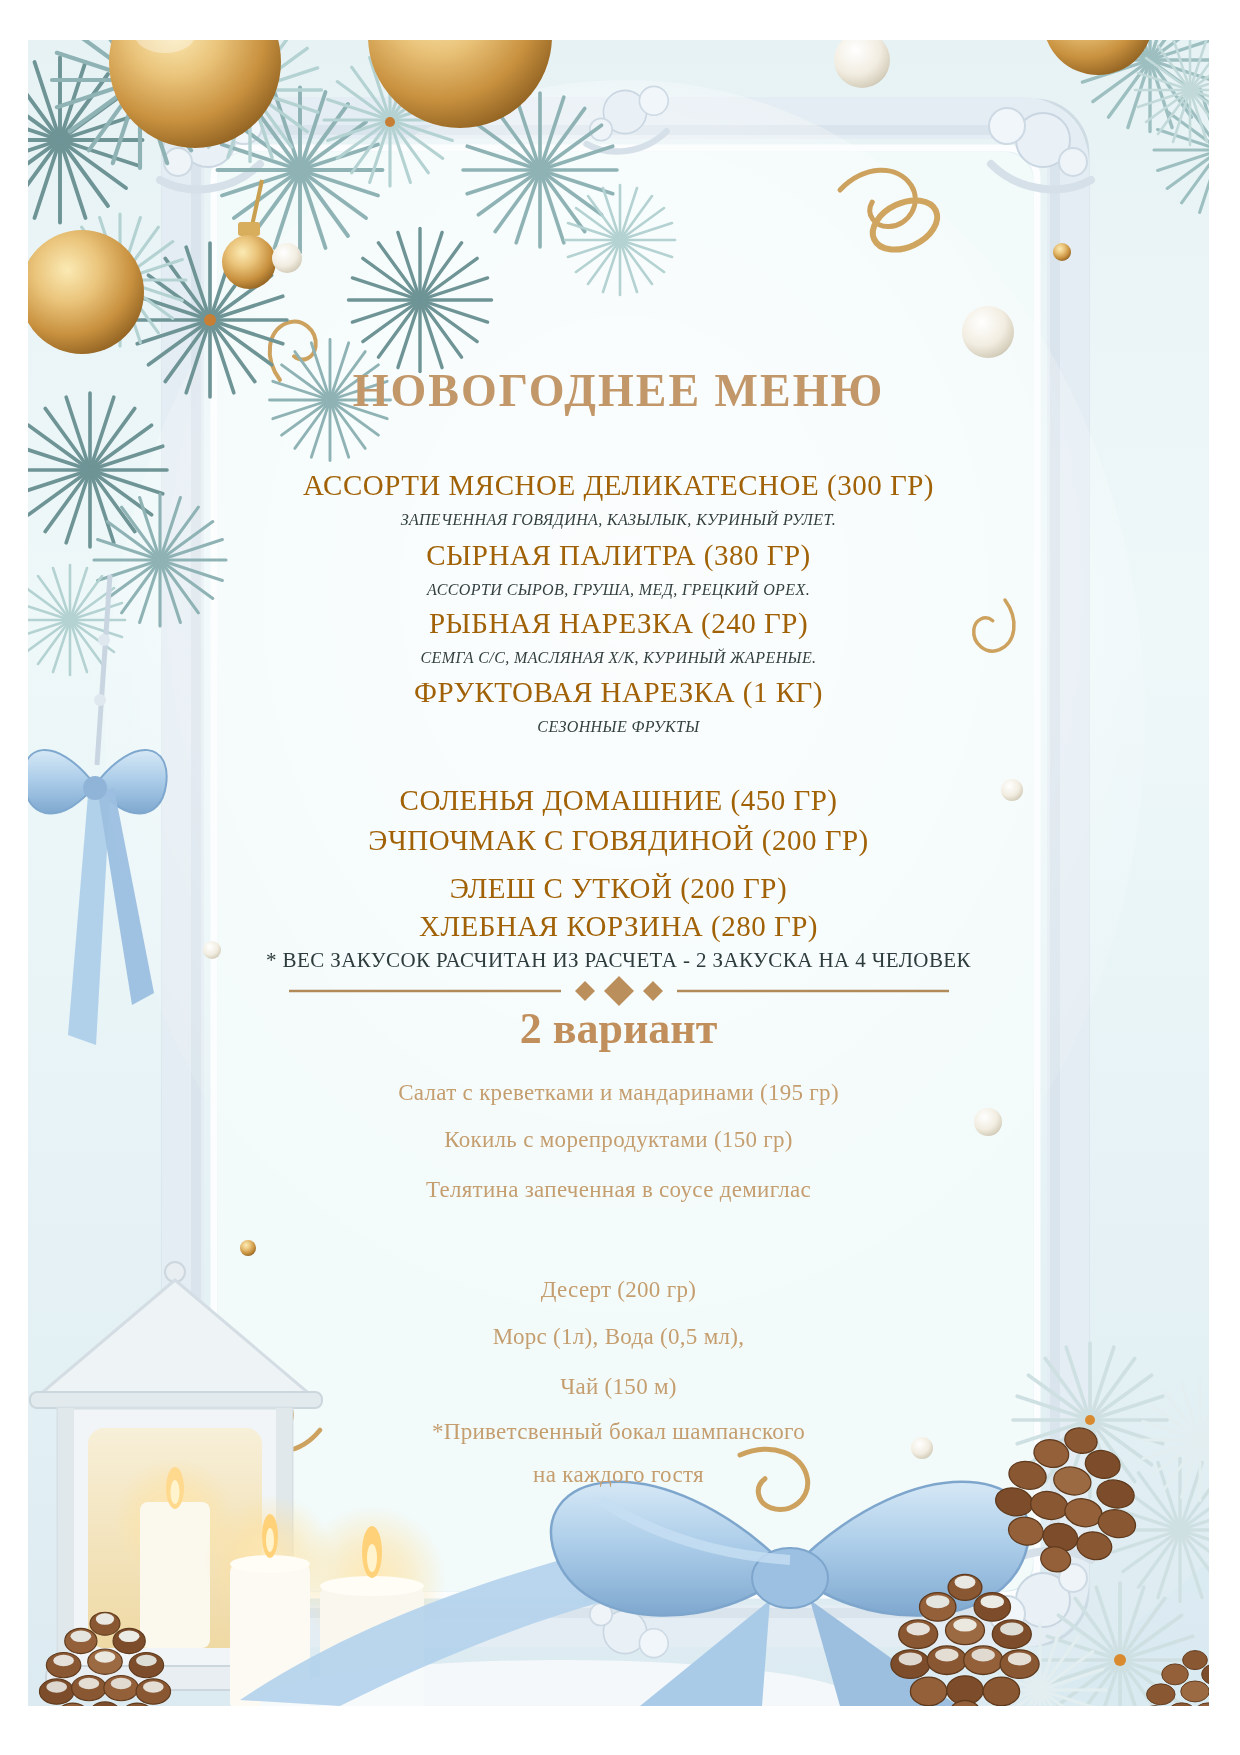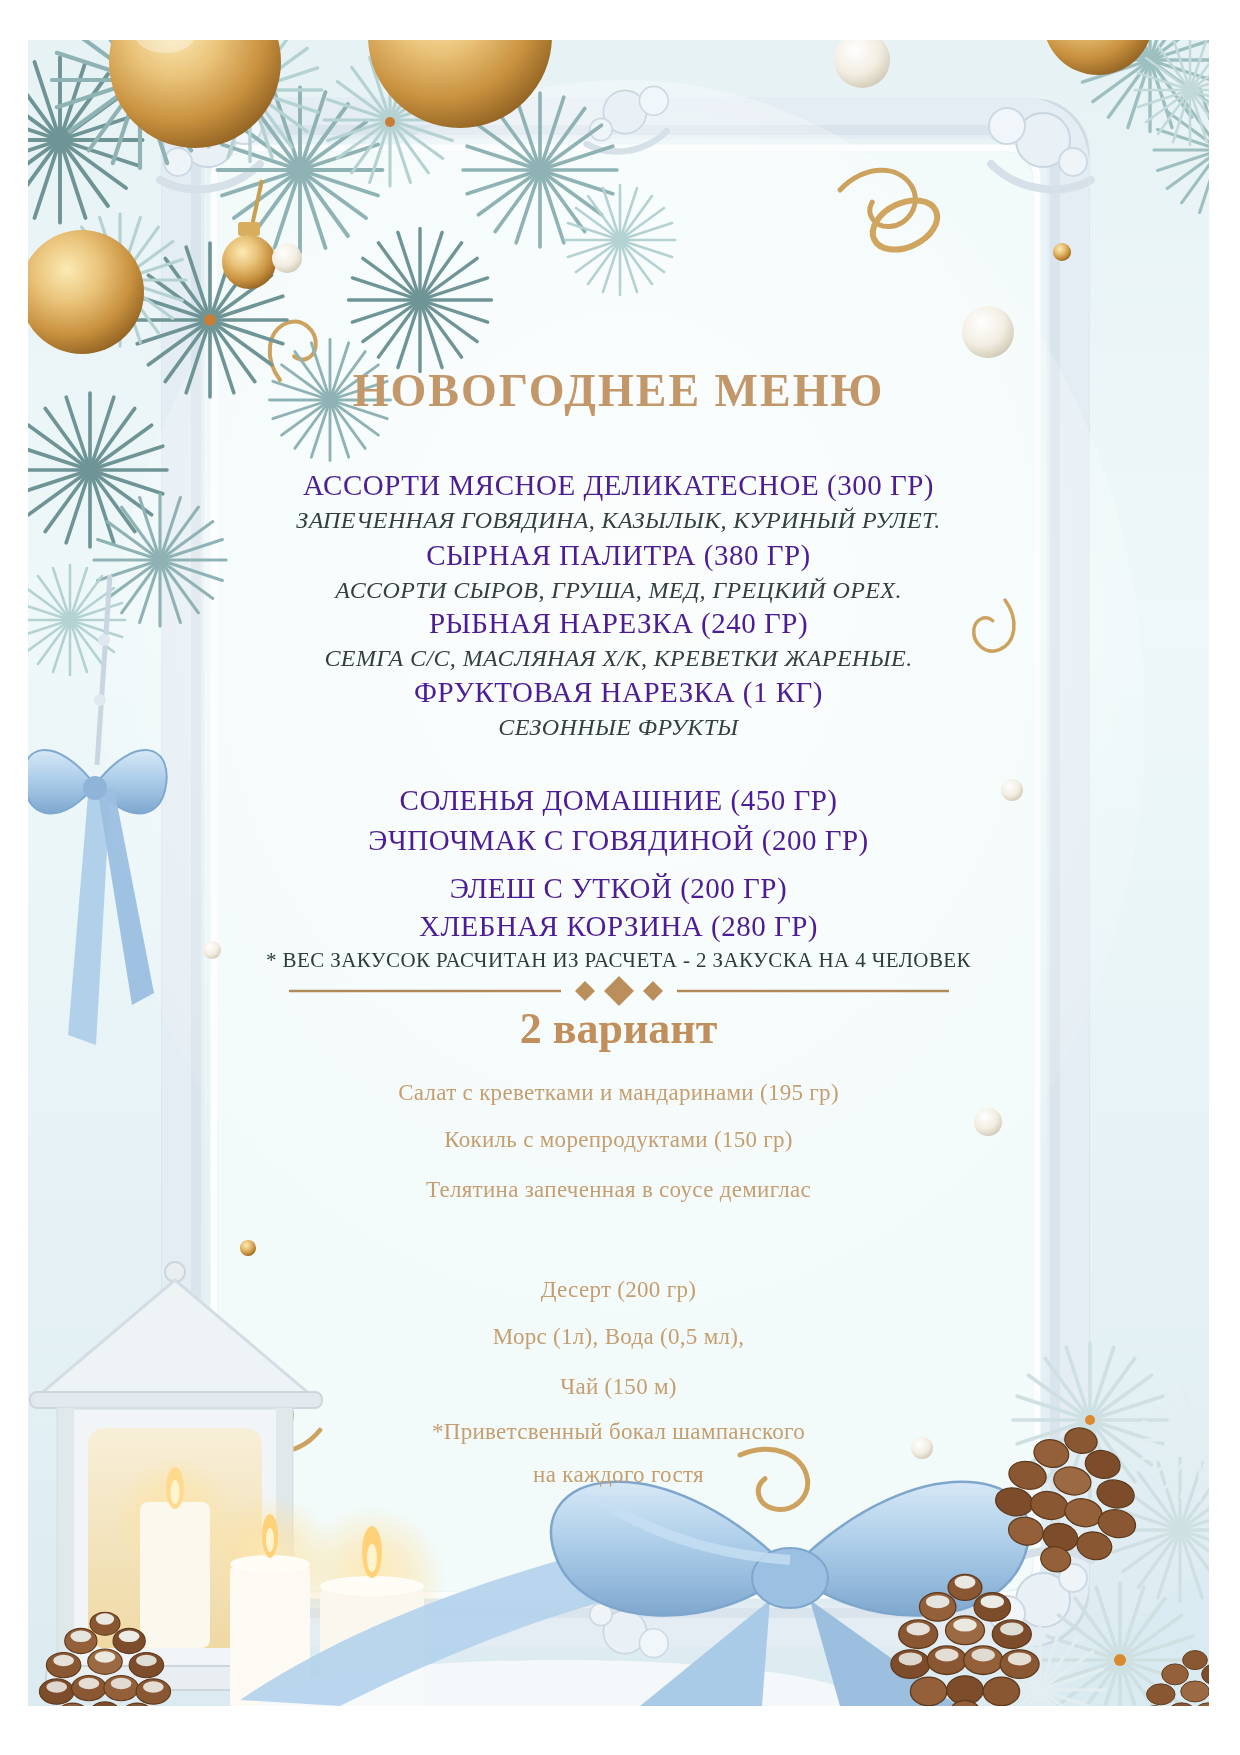--- a/index.html
+++ b/index.html
@@ -5,22 +5,22 @@
   html,body{margin:0;padding:0;}
   body{
     width:1240px;height:1755px;position:relative;background:#ffffff;
     font-family:"Liberation Serif", serif; overflow:hidden;
   }
   .poster{position:absolute;left:0;top:0;width:1228px;height:1755px;}
   svg.scene{position:absolute;left:0;top:0;}
   .content{position:absolute;left:28px;top:40px;width:1181px;height:1666px;}
   .line{position:absolute;left:0;right:0;text-align:center;transform:translateY(-50%);white-space:nowrap;}
   .title{font-size:46px;color:#c2986a;font-weight:700;letter-spacing:2px;}
-  .item{font-size:29px;color:#4c1d95;letter-spacing:.5px;}
-  .sub{font-size:24px;color:#33403f;font-style:italic;letter-spacing:.4px;}
+  .item{font-size:29px;color:#a16207;letter-spacing:.5px;}
+  .sub{font-size:16px;color:#33403f;font-style:italic;letter-spacing:.4px;}
   .footnote{font-size:21px;color:#2d3b3b;letter-spacing:.4px;}
   .heading2{font-size:44px;color:#c08f5c;font-weight:600;}
   .gold{font-size:23px;color:#c59e6f;letter-spacing:.3px;}
   .divider-wrap{position:absolute;left:0;right:0;text-align:center;transform:translateY(-50%);}
 </style>
 </head>
 <body>
 
 <div class="poster">
 
@@ -296,21 +296,21 @@
 
 <div class="content">
 
   <div class="line title" style="top:350px">НОВОГОДНЕЕ МЕНЮ</div>
 
   <div class="line item" style="top:445px">АССОРТИ МЯСНОЕ ДЕЛИКАТЕСНОЕ (300 ГР)</div>
   <div class="line sub" style="top:480px">ЗАПЕЧЕННАЯ ГОВЯДИНА, КАЗЫЛЫК, КУРИНЫЙ РУЛЕТ.</div>
   <div class="line item" style="top:515px">СЫРНАЯ ПАЛИТРА (380 ГР)</div>
   <div class="line sub" style="top:550px">АССОРТИ СЫРОВ, ГРУША, МЕД, ГРЕЦКИЙ ОРЕХ.</div>
   <div class="line item" style="top:583px">РЫБНАЯ НАРЕЗКА (240 ГР)</div>
-  <div class="line sub" style="top:618px">СЕМГА С/С, МАСЛЯНАЯ Х/К, КРЕВЕТКИ ЖАРЕНЫЕ.</div>
+  <div class="line sub" style="top:618px">СЕМГА С/С, МАСЛЯНАЯ Х/К, КУРИНЫЙ ЖАРЕНЫЕ.</div>
   <div class="line item" style="top:652px">ФРУКТОВАЯ НАРЕЗКА (1 КГ)</div>
   <div class="line sub" style="top:687px">СЕЗОННЫЕ ФРУКТЫ</div>
   <div class="line item" style="top:760px">СОЛЕНЬЯ ДОМАШНИЕ (450 ГР)</div>
   <div class="line item" style="top:800px">ЭЧПОЧМАК С ГОВЯДИНОЙ (200 ГР)</div>
   <div class="line item" style="top:848px">ЭЛЕШ С УТКОЙ (200 ГР)</div>
   <div class="line item" style="top:886px">ХЛЕБНАЯ КОРЗИНА (280 ГР)</div>
 
   <div class="line footnote" style="top:920px">* ВЕС ЗАКУСОК РАСЧИТАН ИЗ РАСЧЕТА - 2 ЗАКУСКА НА 4 ЧЕЛОВЕК</div>
 
   <div class="divider-wrap" style="top:953px">

